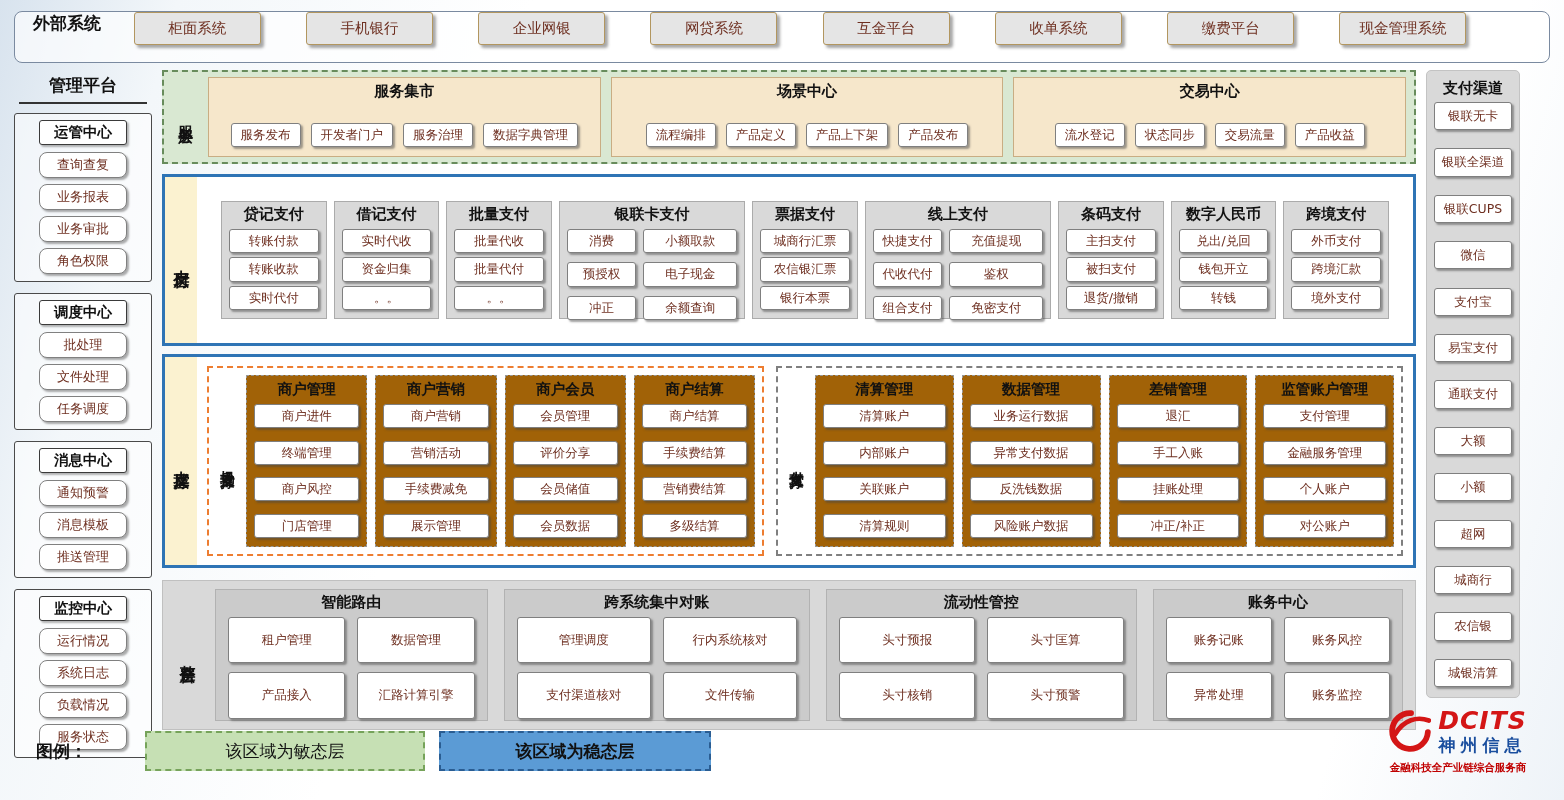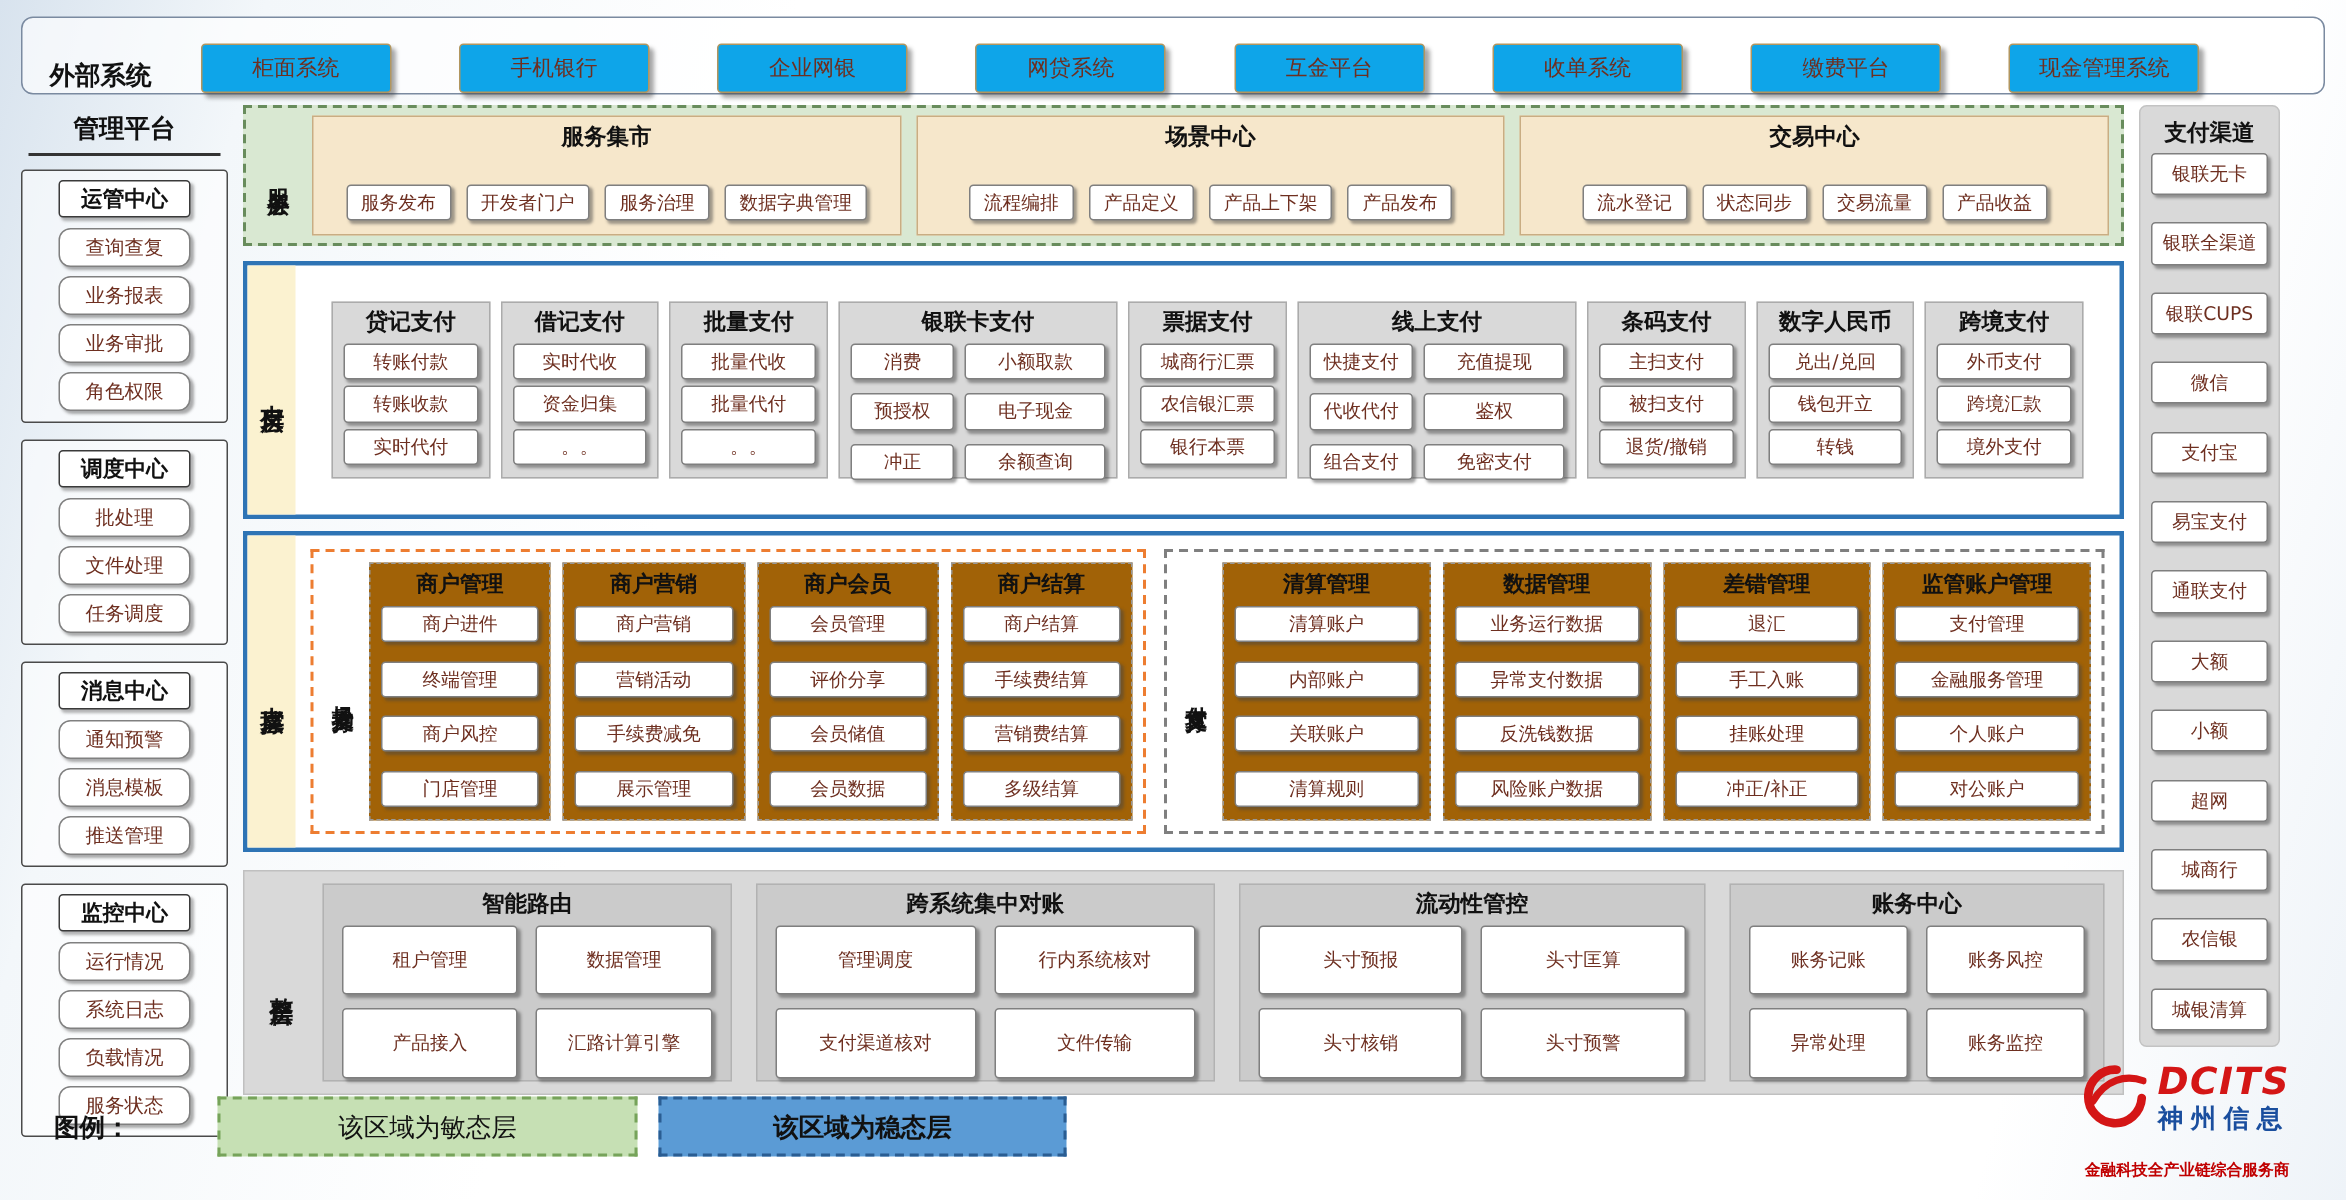--- a/index.html
+++ b/index.html
@@ -6,27 +6,27 @@
   html,body{width:1564px;height:800px;overflow:hidden;}
   body{
     font-family:"DejaVu Sans",sans-serif;color:#111;
     background:linear-gradient(105deg,#d8e3ee 0%,#f3f7fa 10%,#ffffff 30%,#ffffff 86%,#eef3f8 100%);
     position:relative;
   }
   
   .wbtn{background:#fff;border:1px solid #7f7f7f;border-radius:3px;
     box-shadow:2px 2px 2px rgba(70,70,70,.5);text-align:center;font-size:12.5px;
     color:#6e2f20;padding:3px 2px;white-space:nowrap;overflow:hidden;line-height:1.3;cursor:pointer;}
-  .tanbtn{background:#0ea5e9;border:1px solid #b2965f;border-radius:3px;
+  .tanbtn{background:#e5e5e5;border:1px solid #b2965f;border-radius:3px;
     box-shadow:3px 3px 3px rgba(60,60,60,.45);font-size:14.5px;color:#6e2f20;
     padding:6px 0;width:127px;text-align:center;cursor:pointer;}
   
   .top-strip{position:absolute;left:14px;top:11px;width:1536px;height:52px;
     border:1px solid #7a8aa0;border-radius:8px;background:rgba(255,255,255,.65);
-    display:flex;align-items:flex-end;}
+    display:flex;align-items:flex-start;}
   .ext-label{font-size:17px;font-weight:bold;margin-left:18px;white-space:nowrap;}
   .ext-items{flex:1;display:flex;justify-content:space-around;align-items:center;margin:0 60px 0 10px;}
   
   .sidebar{position:absolute;left:14px;top:70px;width:138px;height:628px;display:flex;flex-direction:column;}
   .mp-title{font-size:17px;font-weight:bold;text-align:center;padding:4px 0 5px;
     border-bottom:2px solid #333;margin:0 5px 9px;}
   .side-sec{border:1.5px solid #4a4a4a;border-radius:3px;padding:6px 24px 1px;
     margin-bottom:11px;background:rgba(255,255,255,.55);}
   .side-sec-title{font-weight:bold;font-size:14.5px;text-align:center;border:1.5px solid #3a3a3a;
     border-radius:3px;background:#fff;box-shadow:2px 2px 2px rgba(70,70,70,.4);
@@ -89,21 +89,21 @@
   .legend{position:absolute;left:14px;top:730px;display:flex;align-items:center;height:42px;}
   .legend-label{font-size:17px;font-weight:bold;margin-left:22px;white-space:nowrap;}
   .legend-chip{height:40px;display:flex;align-items:center;justify-content:center;font-size:17px;}
   .legend-green{width:280px;margin-left:58px;background:#c6e0b4;border:2px dashed #76a35a;}
   .legend-blue{width:272px;margin-left:14px;background:#5b9bd5;border:2px dashed #2a5d92;font-weight:bold;}
   
   .logo{position:absolute;right:16px;top:708px;width:180px;text-align:center;}
   .logo-row{display:flex;align-items:center;justify-content:center;gap:7px;}
   .logo-brand{color:#d41616;font-size:25px;font-weight:bold;font-style:italic;letter-spacing:1px;line-height:1.05;}
   .logo-name{color:#1a4e9e;font-size:17px;font-weight:bold;letter-spacing:5px;}
-  .logo-tagline{color:#c00000;font-size:10.5px;font-weight:bold;margin-top:16px;white-space:nowrap;}
+  .logo-tagline{color:#c00000;font-size:10.5px;font-weight:bold;margin-top:4px;white-space:nowrap;}
 </style>
 </head>
 <body>
 
 <div class="top-strip">
   <div class="ext-label">外部系统</div>
   <div class="ext-items">
     <div class="tanbtn">柜面系统</div>
     <div class="tanbtn">手机银行</div>
     <div class="tanbtn">企业网银</div>

